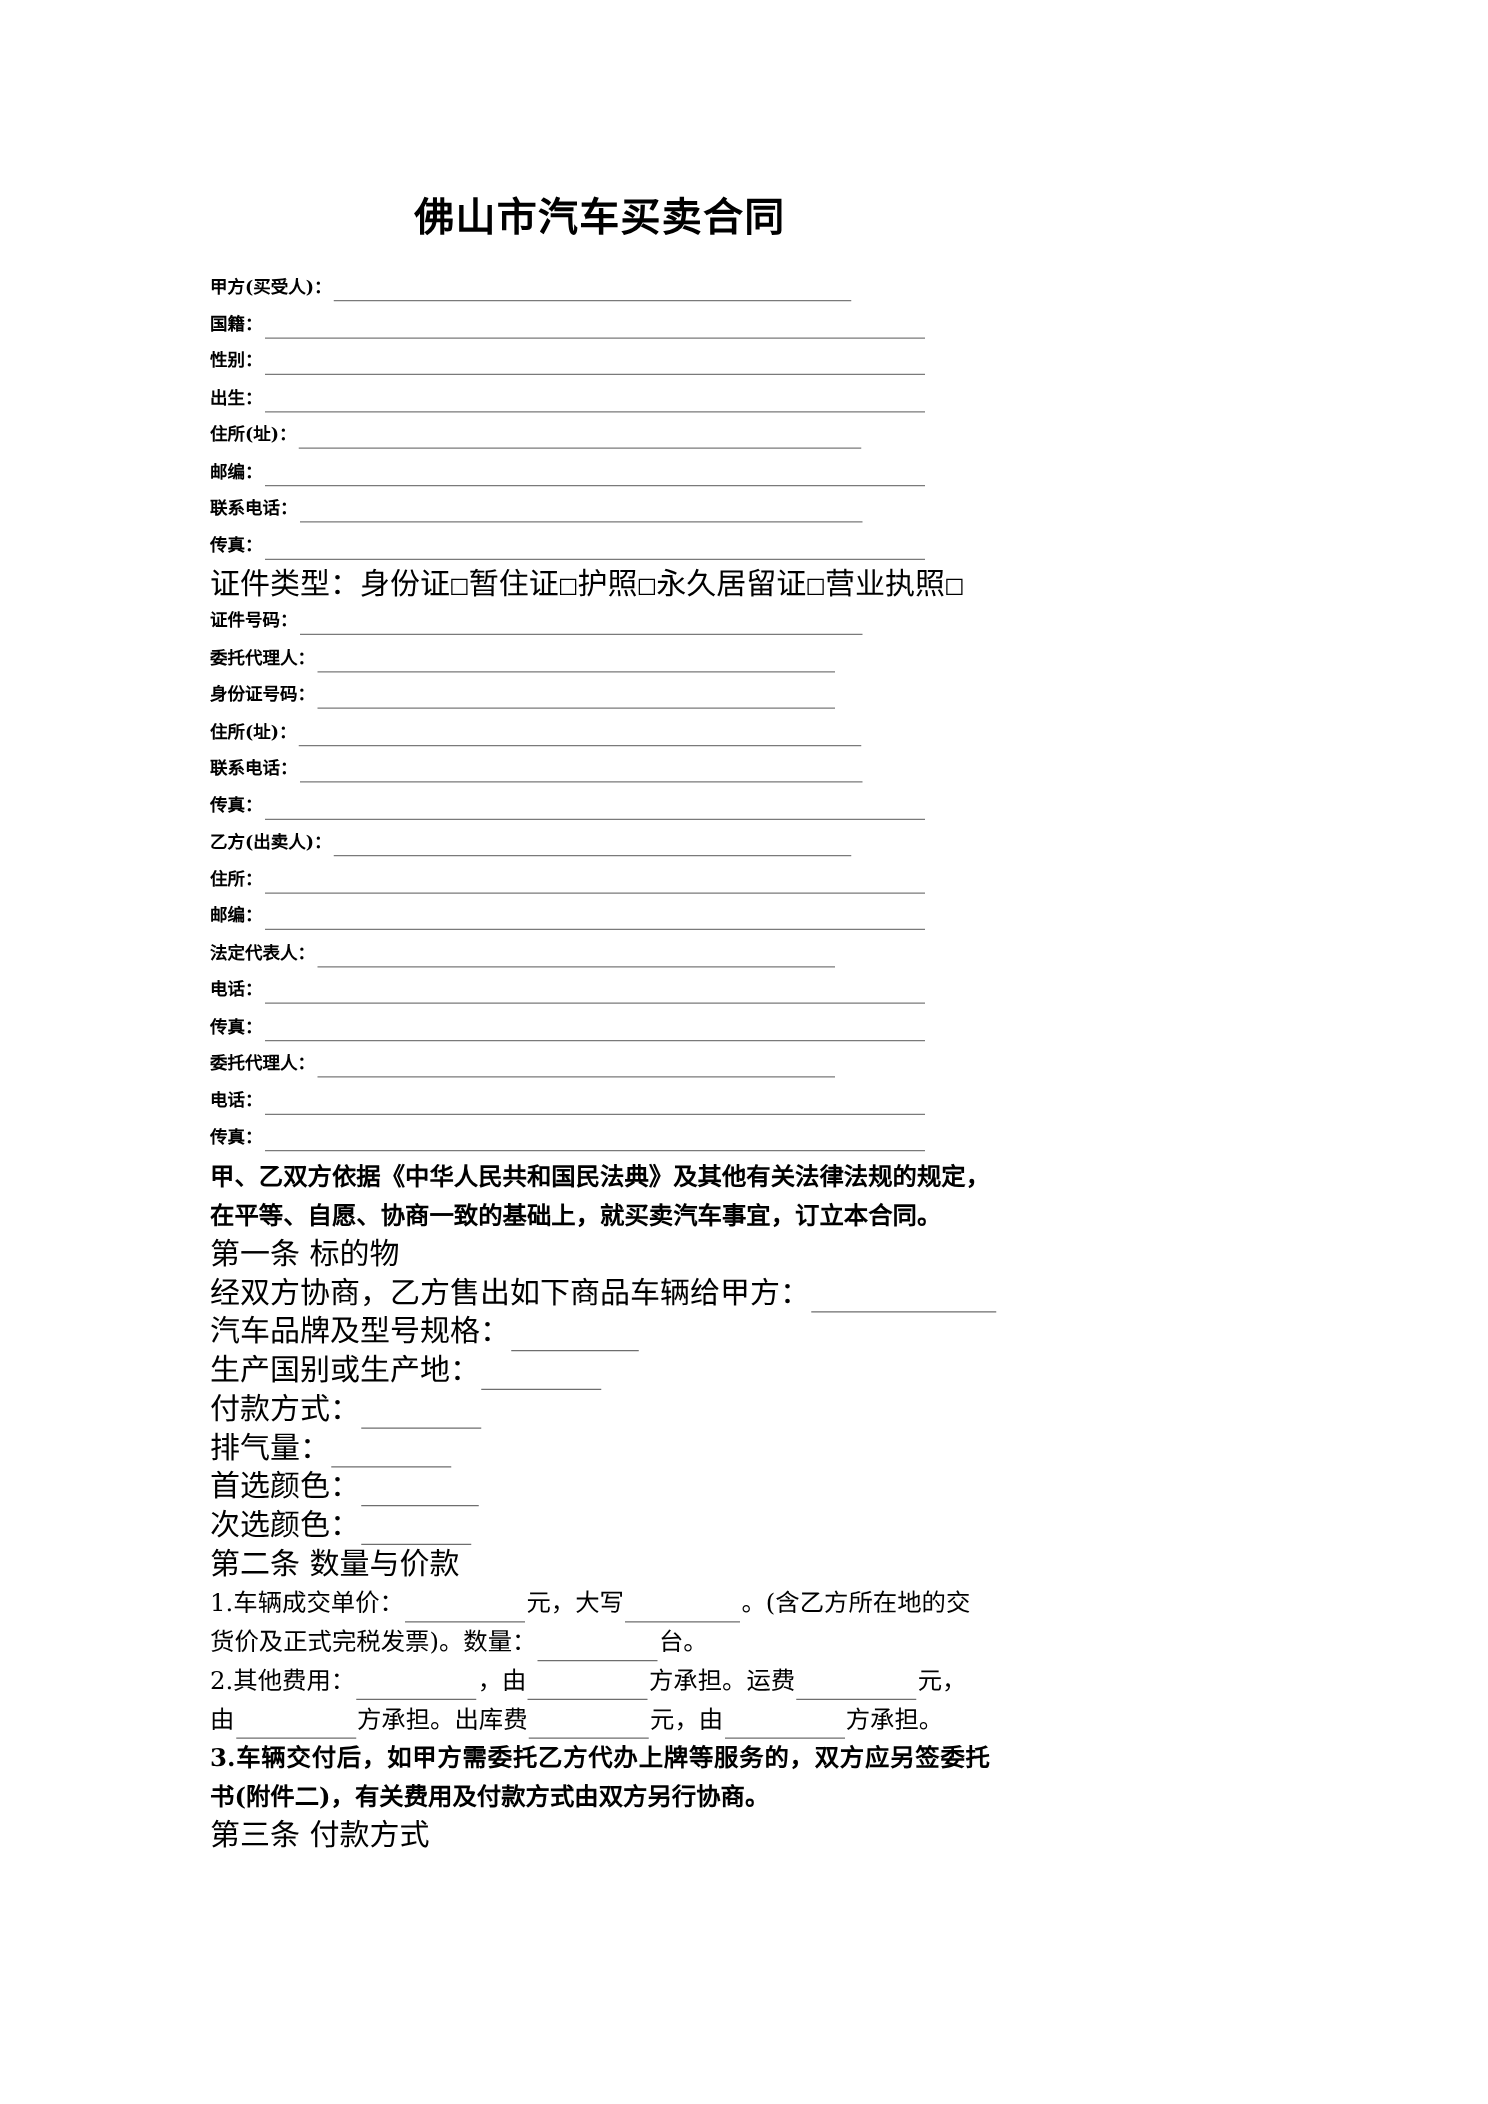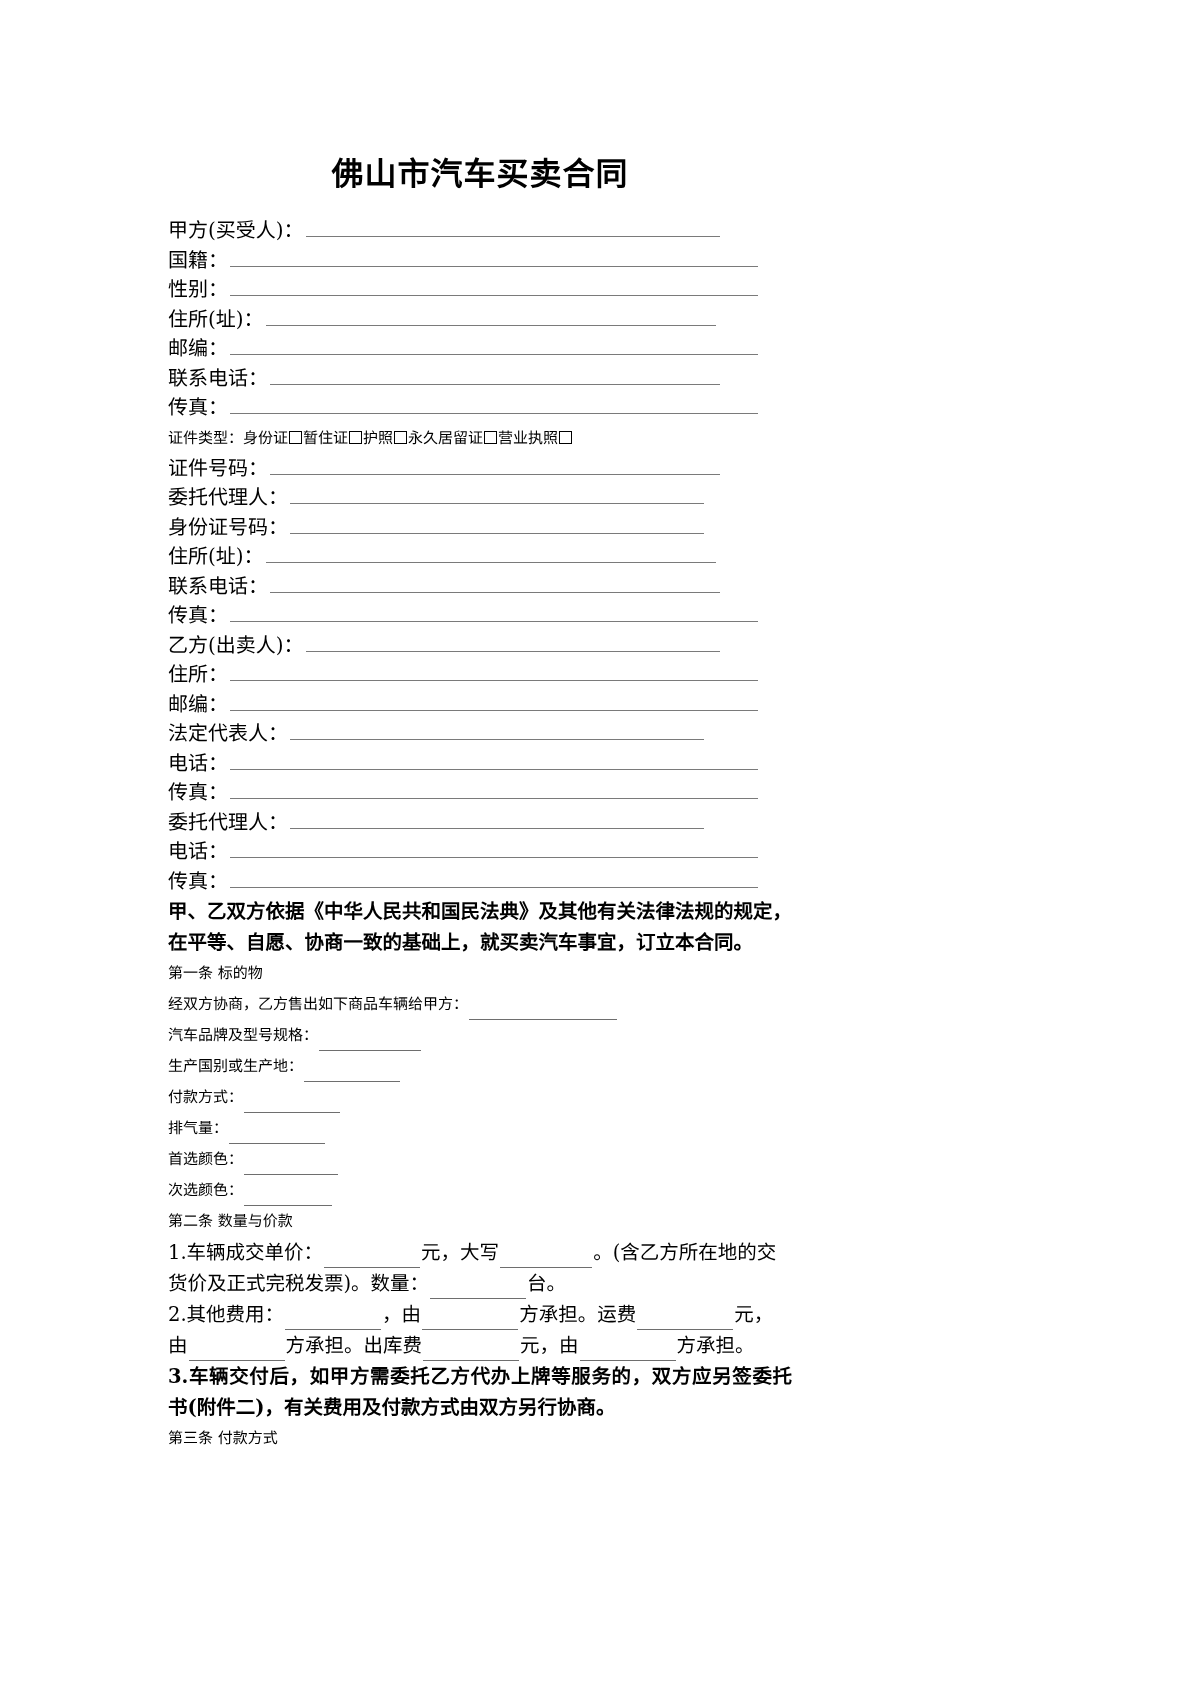--- a/index.html
+++ b/index.html
@@ -25,46 +25,47 @@
   .doc-title {
     text-align: center;
     font-size: 32px;
     font-weight: bold;
     letter-spacing: 1px;
     margin: 36px 0 22px 0;
     font-family: "DejaVu Serif", "Liberation Serif", serif;
     color: #000;
   }
   .field-line {
-    font-size: 20px;
+    font-size: 14px;
     line-height: 29.5px;
     white-space: nowrap;
     display: flex;
-    align-items: flex-start;
+    align-items: center;
+    font-weight: bold;
   }
   .field-label {
     flex: 0 0 auto;
   }
   .rule {
     display: inline-block;
     border-bottom: 1px solid #7a7a7a;
     height: 20px;
     margin-left: 2px;
     vertical-align: bottom;
   }
   .para {
     font-size: 19.5px;
     line-height: 31px;
     text-align: justify;
     text-justify: inter-ideograph;
     margin: 0;
     font-weight: bold;
   }
   .heading-line {
-    font-size: 15px;
+    font-size: 24px;
     line-height: 31px;
     margin: 0;
     white-space: nowrap;
   }
   .inline-rule {
     display: inline-block;
     border-bottom: 1px solid #6e6e6e;
     height: 18px;
     vertical-align: bottom;
     margin: 0 1px;
@@ -98,20 +99,24 @@
     </div>
     <div class="field-line">
       <span class="field-label">国籍：</span>
       <span class="rule" style="width:528px"></span>
     </div>
     <div class="field-line">
       <span class="field-label">性别：</span>
       <span class="rule" style="width:528px"></span>
     </div>
     <div class="field-line">
+      <span class="field-label">出生：</span>
+      <span class="rule" style="width:528px"></span>
+    </div>
+    <div class="field-line">
       <span class="field-label">住所(址)：</span>
       <span class="rule" style="width:450px"></span>
     </div>
     <div class="field-line">
       <span class="field-label">邮编：</span>
       <span class="rule" style="width:528px"></span>
     </div>
     <div class="field-line">
       <span class="field-label">联系电话：</span>
       <span class="rule" style="width:450px"></span>

